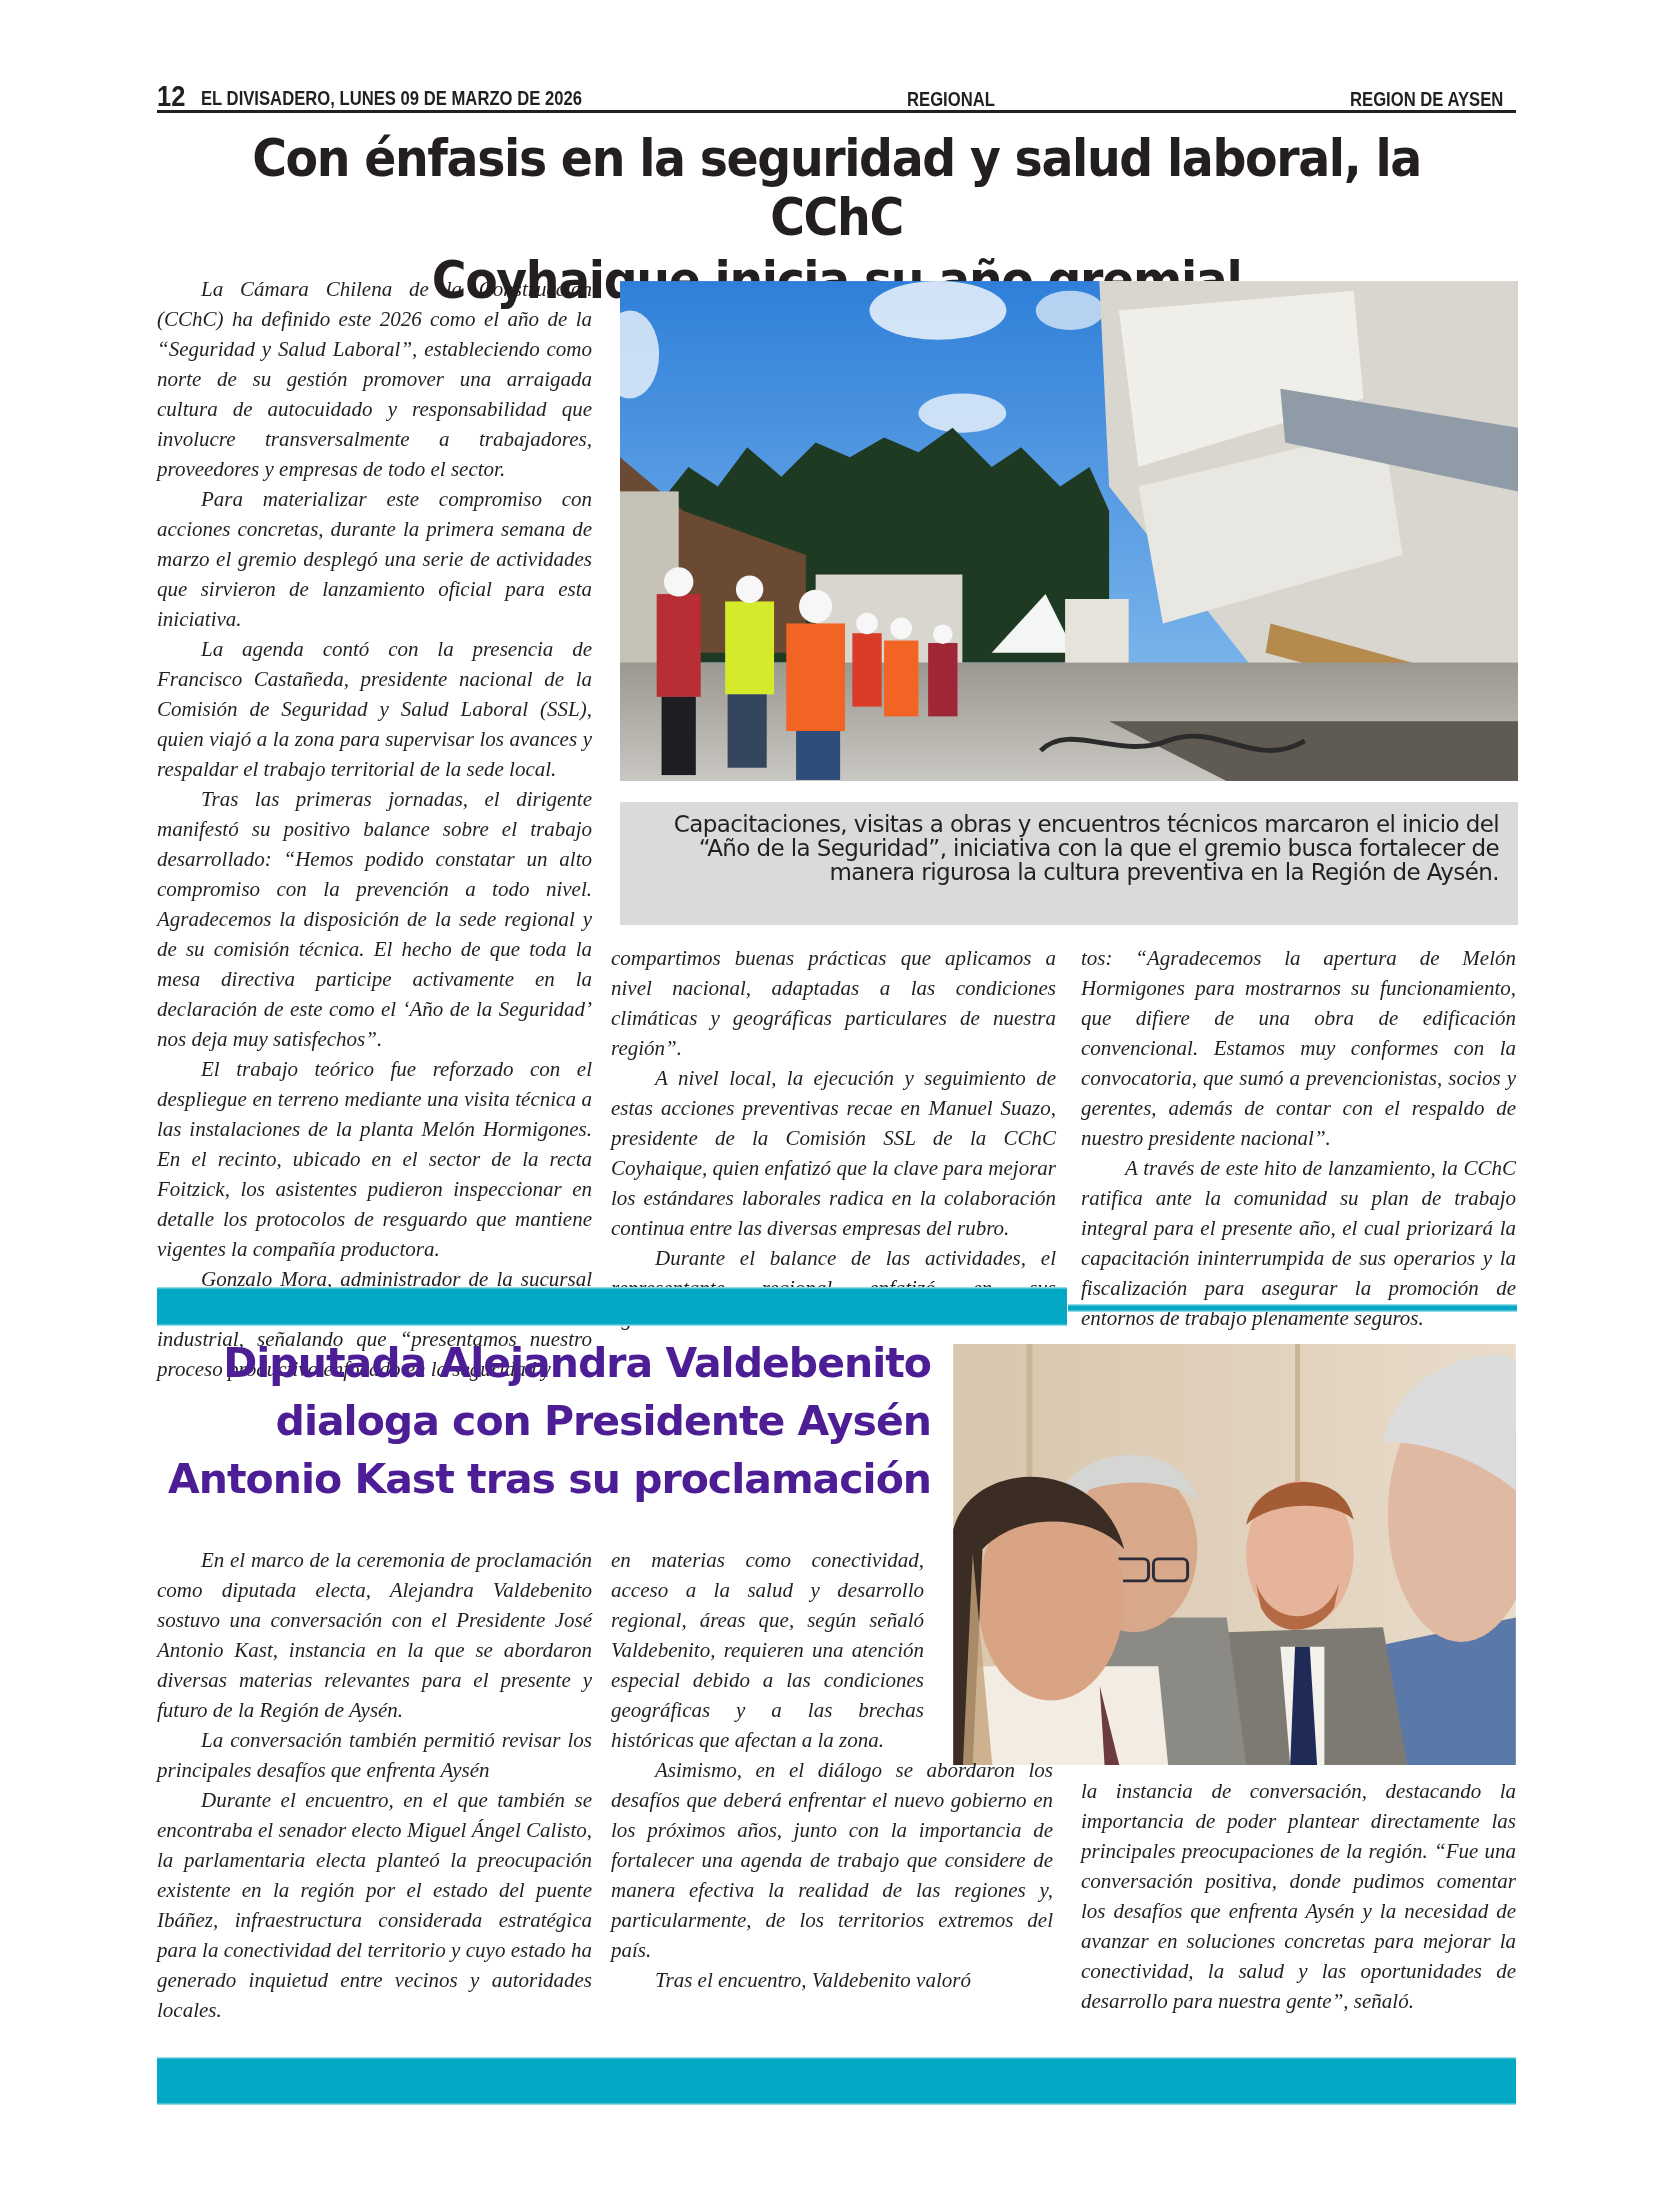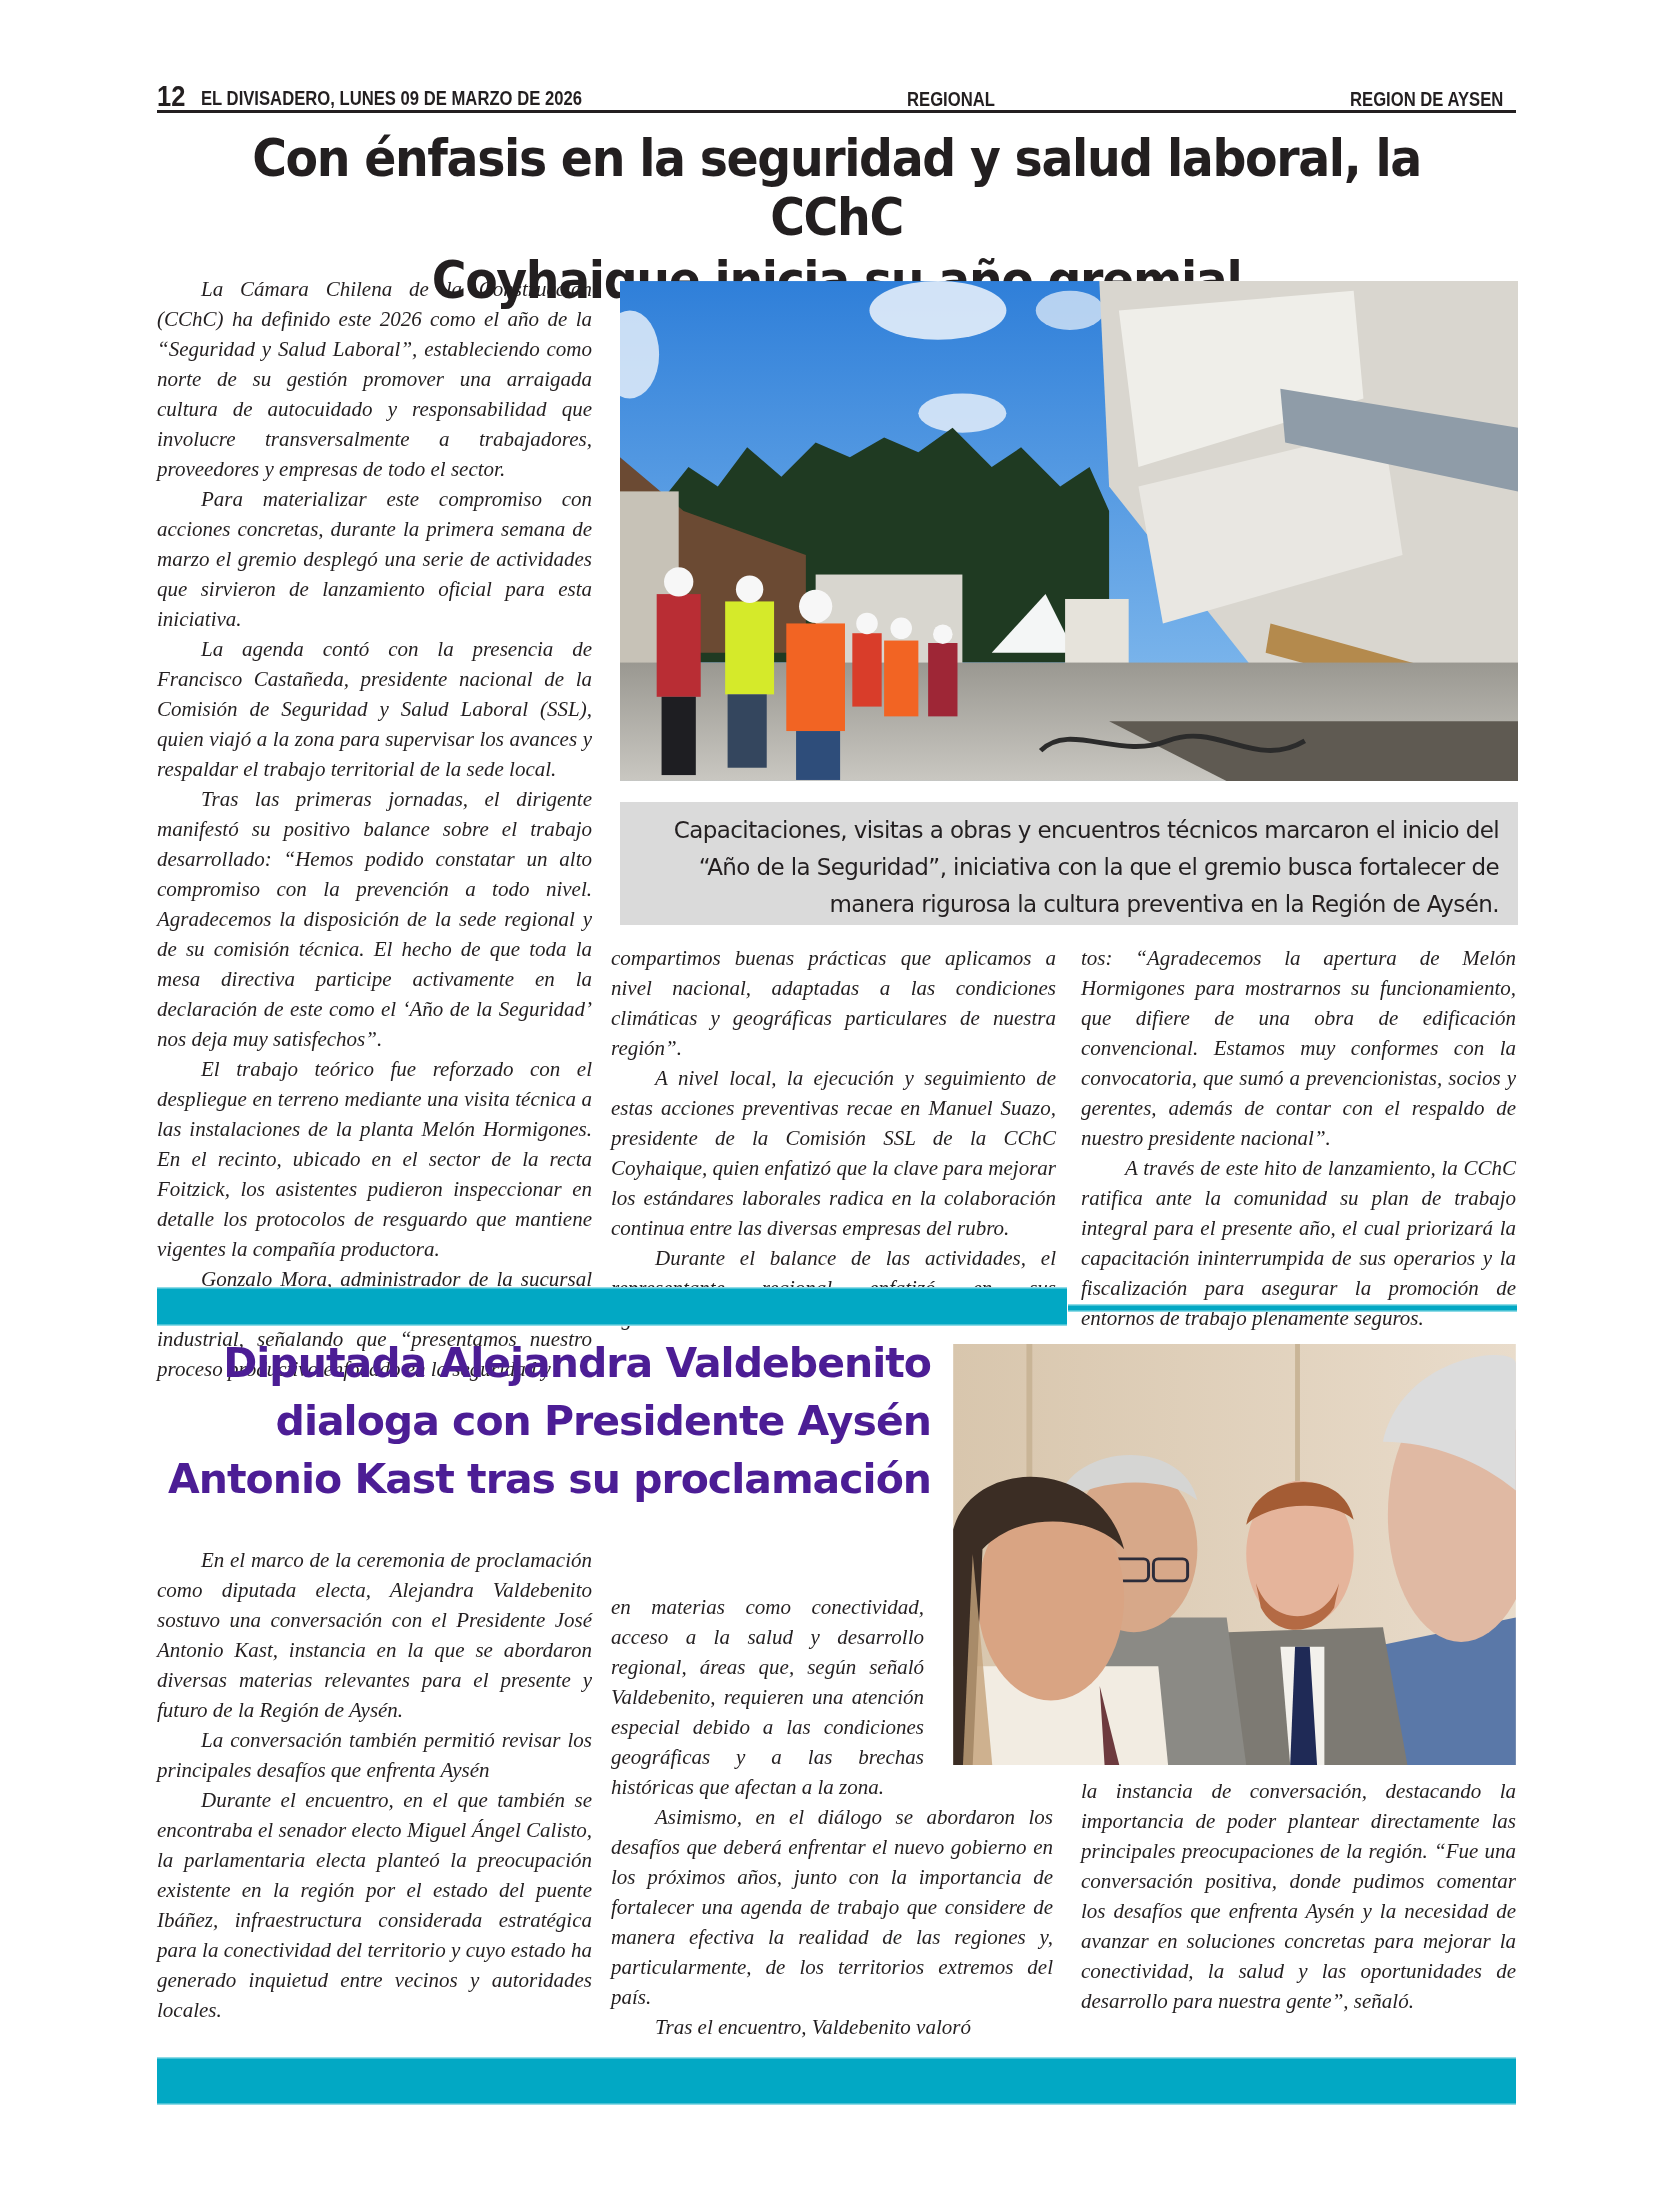--- a/index.html
+++ b/index.html
@@ -15,21 +15,21 @@
   .h1 { font-family:"DejaVu Sans", sans-serif; font-weight:bold; font-size:51px; line-height:59px; color:#231f20; text-align:center; letter-spacing:-1.5px; transform:scaleX(0.93); transform-origin:center top; }
   .h2 { font-family:"DejaVu Sans", sans-serif; font-weight:bold; font-size:41px; line-height:58px; color:#4c1d95; text-align:right; letter-spacing:-1px; }
 
   
   .col { font-family:"Liberation Serif", serif; font-size:21px; line-height:30px; color:#231f20; text-align:justify; hyphens:manual;font-style:italic; }
   .col p { margin:0; text-indent:44px; }
   .col p.noindent { text-indent:0; }
 
   
   .caption-box { background:#dadada; }
-  .caption { font-family:"DejaVu Sans", sans-serif; font-size:23px; line-height:37px; color:#231f20; text-align:right; letter-spacing:-0.6px; }
+  .caption { font-family:"DejaVu Sans", sans-serif; font-size:23px; line-height:24px; color:#231f20; text-align:right; letter-spacing:-0.6px; }
 
   
   .teal { background:#02a8c4; box-shadow:0 -1.5px 0 #8fdbe6 inset, 0 1.5px 0 #8fdbe6 inset; }
 
   
   .photo { overflow:hidden; }
 </style>
 </head>
 <body>
 
@@ -164,21 +164,21 @@
     <path d="M300 700 L340 862 L310 862 Z" fill="#6d3a3e"></path>
   </svg>
 </div>
 
 <div class="abs col" style="left:157px; top:1545px; width:435px;">
   <p>En el marco de la ceremonia de proclamación como diputada electa, Alejandra Valdebenito sostuvo una conversación con el Presidente José Antonio Kast, instancia en la que se abordaron diversas materias relevantes para el presente y futuro de la Región de Aysén.</p>
   <p>La conversación también permitió revisar los principales desafíos que enfrenta Aysén</p>
   <p>Durante el encuentro, en el que también se encontraba el senador electo Miguel Ángel Calisto, la parlamentaria electa planteó la preocupación existente en la región por el estado del puente Ibáñez, infraestructura considerada estratégica para la conectividad del territorio y cuyo estado ha generado inquietud entre vecinos y autoridades locales.</p>
 </div>
 <div class="abs col" style="left:611px; top:1545px; width:442px;">
-  <p class="noindent" style="width:313px;margin-top:47px;">en materias como conectividad, acceso a la salud y desarrollo regional, áreas que, según señaló Valdebenito, requieren una atención especial debido a las condiciones geográficas y a las brechas históricas que afectan a la zona.</p>
+  <p class="noindent" style="width:313px;">en materias como conectividad, acceso a la salud y desarrollo regional, áreas que, según señaló Valdebenito, requieren una atención especial debido a las condiciones geográficas y a las brechas históricas que afectan a la zona.</p>
   <p>Asimismo, en el diálogo se abordaron los desafíos que deberá enfrentar el nuevo gobierno en los próximos años, junto con la importancia de fortalecer una agenda de trabajo que considere de manera efectiva la realidad de las regiones y, particularmente, de los territorios extremos del país.</p>
   <p>Tras el encuentro, Valdebenito valoró</p>
 </div>
 <div class="abs col" style="left:1081px; top:1776px; width:435px;">
   <p class="noindent">la instancia de conversación, destacando la importancia de poder plantear directamente las principales preocupaciones de la región. “Fue una conversación positiva, donde pudimos comentar los desafíos que enfrenta Aysén y la necesidad de avanzar en soluciones concretas para mejorar la conectividad, la salud y las oportunidades de desarrollo para nuestra gente”, señaló.</p>
 </div>
 
 <div class="abs teal" style="left:157px; top:2057px; width:1359px; height:48px;"></div>
 
 

